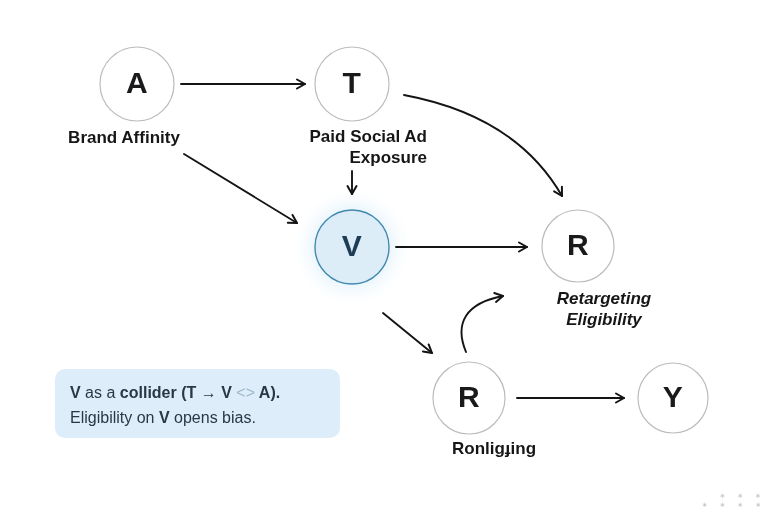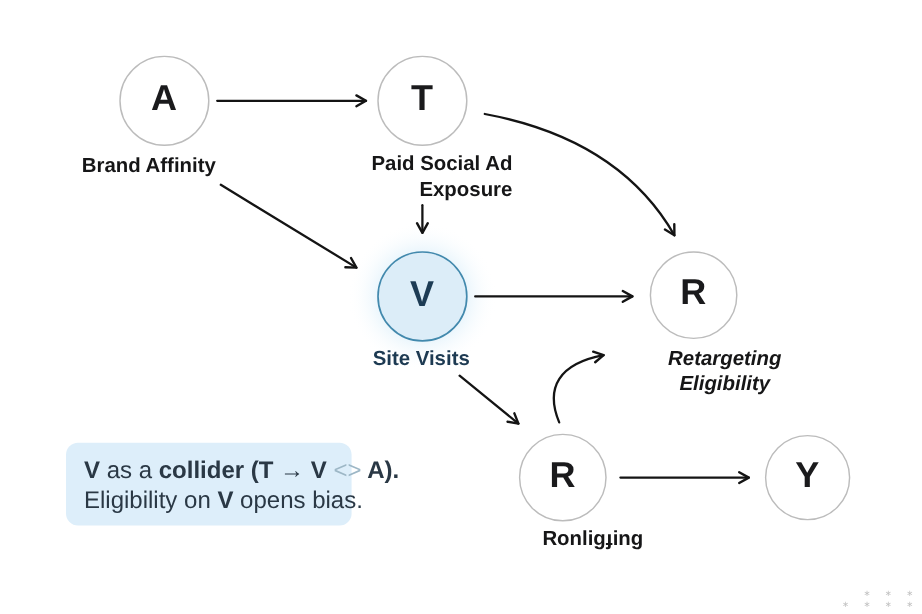--- a/index.html
+++ b/index.html
@@ -14,24 +14,24 @@
   }
   .node-letter.v{color:#1d3c55;}
   .node-label{
     position:absolute;transform:translateX(-50%);
     font-size:17px;font-weight:600;color:#161617;line-height:21px;
     text-align:center;white-space:nowrap;
   }
   .node-label.wrap{white-space:normal;}
   .node-label.v{color:#1d3a52;}
   .note{
-    position:absolute;left:55px;top:369px;width:238px;height:69px;
+    position:absolute;left:55px;top:369px;width:285px;height:69px;
     background:#ddeefa;border-radius:10px;box-sizing:border-box;
     padding:11px 15px 0 15px;
-    font-size:20px;line-height:25px;color:#2a3845;
+    font-size:16px;line-height:25px;color:#2a3845;
   }
   .note span{white-space:pre;}
   .note .b{font-weight:700;}
   .note .sym{color:#9db7c6;font-weight:400;}
   .watermark{
     position:absolute;right:2px;bottom:3px;text-align:right;
     font-size:7px;line-height:9px;letter-spacing:5px;color:#c2c2c2;
   }
 </style>
 </head>
@@ -74,21 +74,20 @@
 
   <div class="node-letter" style="left:137px;top:84px;">A</div>
   <div class="node-letter" style="left:352px;top:84px;">T</div>
   <div class="node-letter v" style="left:352px;top:247px;">V</div>
   <div class="node-letter" style="left:578px;top:246px;">R</div>
   <div class="node-letter" style="left:469px;top:398px;">R</div>
   <div class="node-letter" style="left:673px;top:398px;">Y</div>
 
   <div class="node-label" style="left:124px;top:127px;">Brand Affinity</div>
   <div class="node-label wrap" style="left:352px;top:126px;width:150px;text-align:right;">Paid Social Ad Exposure</div>
-  <div class="node-label v" style="left:351px;top:288px;">Site Visits</div>
   <div class="node-label wrap" style="left:604px;top:288px;width:120px;font-style:italic;">Retargeting Eligibility</div>
   <div class="node-label" style="left:494px;top:438px;">Ronligɟing</div>
 
   <div class="note">
     <div><span class="b">V</span><span> as a </span><span class="b">collider</span><span class="b"> (T → V </span><span class="sym">&lt;&gt;</span><span class="b"> A).</span></div>
     <div><span>Eligibility on </span><span class="b">V</span><span> opens bias.</span></div>
   </div>
 
   <div class="watermark">
     <div>∗ ∗ ∗</div>

